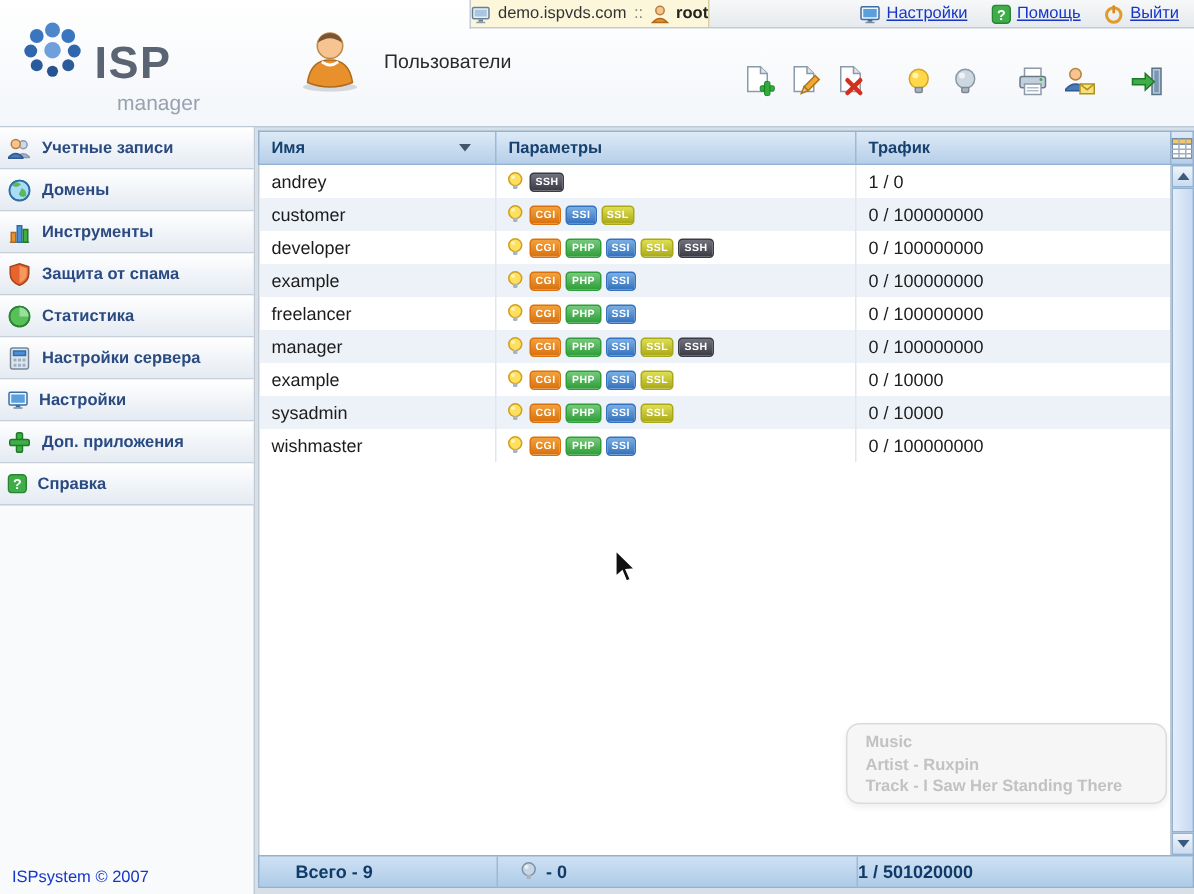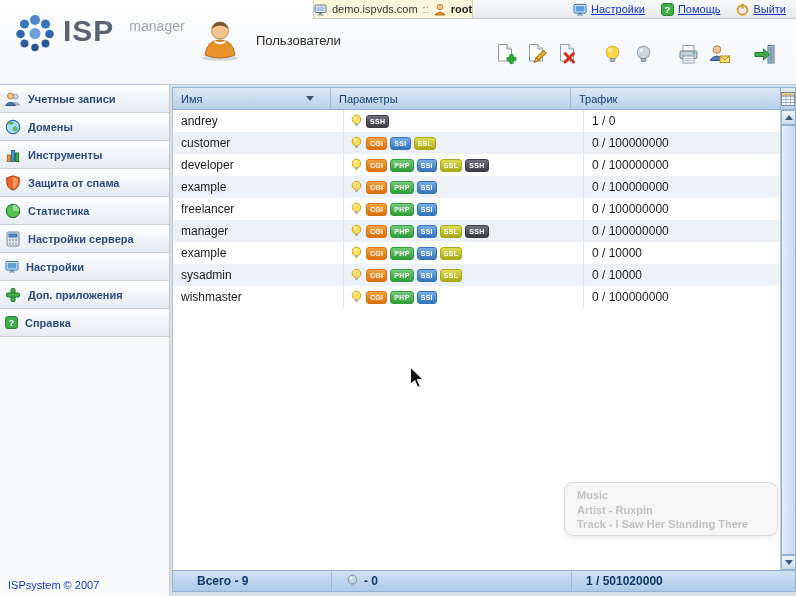--- a/index.html
+++ b/index.html
@@ -3,21 +3,21 @@
 <meta charset="utf-8">
 <style>
 *{box-sizing:border-box;margin:0;padding:0}
 html,body{width:796px;height:596px}
 body{position:relative;background:#d7e0e9;font-family:"Liberation Sans","DejaVu Sans",sans-serif;overflow:hidden}
 .icon{display:inline-flex;align-items:center;justify-content:center;flex:0 0 auto}
 
 
 .top{position:absolute;left:0;top:0;width:796px;height:85px;background:linear-gradient(#ffffff,#f3f6fa);border-bottom:1px solid #bcc8d4}
 .logo{position:absolute;left:12px;top:10px;display:flex;align-items:flex-start;gap:5px;cursor:pointer}
-.logo-text{display:flex;flex-direction:row;line-height:1;margin-top:6px}
+.logo-text{display:flex;flex-direction:column;line-height:1;margin-top:18px}
 .logo-isp{font-size:30px;font-weight:bold;color:#5a6472;letter-spacing:1px}
 .logo-manager{font-size:14px;color:#98a2ae;margin-top:3px;margin-left:15px}
 
 .strip{position:absolute;left:313px;top:0;width:483px;height:19px;display:flex;align-items:stretch;font-size:11px;border-bottom:1px solid #c2cbd4;border-left:1px solid #c2cbd4;background:linear-gradient(#f7f8f9,#e6eaee)}
 .strip-host{display:flex;align-items:center;gap:5px;background:#fcf7da;border-right:1px solid #d8d0a2;padding:0 0}
 .strip-host .host{color:#333}
 .strip-host .sep{color:#888}
 .strip-host .user{font-weight:bold;color:#222}
 .strip-links{display:flex;align-items:center;gap:16px;margin-left:auto;padding-right:10px}
 .strip-link{display:flex;align-items:center;gap:4px;cursor:pointer}
@@ -30,49 +30,49 @@
 .tool{cursor:pointer;width:24px;height:24px;display:flex;align-items:center;justify-content:center}
 .tool.gap{margin-left:14px}
 
 
 .sidebar{position:absolute;left:0;top:85px;width:170px;height:511px;background:#f8fafc;border-right:1px solid #c2cbd4}
 .side-item{height:28px;display:flex;align-items:center;gap:7px;padding:0 5px;background:linear-gradient(#ffffff,#e4ebf2);border-bottom:1px solid #c6cfd8;box-shadow:inset 0 1px 0 #fff;font-size:11px;font-weight:bold;color:#2a4a80;cursor:pointer}
 .side-copy{position:absolute;left:8px;bottom:5px;font-size:11px;color:#1636c8;cursor:pointer}
 
 
 .thead{position:absolute;left:172px;top:87px;width:608px;height:23px;display:flex;background:linear-gradient(#ddeaf7,#b6cfe9);border:1px solid #93b2d2;border-right:none}
-.th{display:flex;align-items:center;padding-left:8px;font-size:11px;font-weight:normal;color:#16406e;border-right:1px solid #9db9d6;cursor:pointer}
+.th{display:flex;align-items:center;padding-left:8px;font-size:11px;font-weight:bold;color:#16406e;border-right:1px solid #9db9d6;cursor:pointer}
 .th2{border-right:none}
 .th0{width:158px}.th1{width:240px}.th2{flex:1}
 .sort-arrow{width:0;height:0;border-left:4px solid transparent;border-right:4px solid transparent;border-top:5px solid #44566a;margin-left:auto;margin-right:16px}
 .corner{position:absolute;left:780px;top:87px;width:16px;height:23px;background:linear-gradient(#ddeaf7,#b6cfe9);border:1px solid #93b2d2;display:flex;align-items:center;justify-content:center;cursor:pointer}
 
 .tbody{position:absolute;left:172px;top:110px;width:608px;height:460px;background:#fff;border-left:1px solid #c2cbd4;overflow:hidden}
 .row{height:22px;display:flex;align-items:stretch;cursor:pointer}
 .row.alt{background:#edf2f8}
 .cell{display:flex;align-items:center;font-size:12px;color:#1c1c1c}
-.c-name{width:171px;padding-left:8px;border-right:1px solid #e0e7ef}
+.c-name{width:158px;padding-left:8px;border-right:1px solid #e0e7ef}
 .c-params{width:240px;padding-left:6px;gap:3px;border-right:1px solid #e0e7ef}
 .c-traffic{flex:1;padding-left:8px}
 .badge{font-size:7px;font-weight:bold;color:#fff;padding:2px 3px;border-radius:3px;border:1px solid;line-height:1;letter-spacing:.3px}
 
 
 .scrollbar{position:absolute;left:780px;top:110px;width:16px;height:460px;background:#e9eff6;border-left:1px solid #c2cbd4}
 .sb-btn{position:absolute;left:0;width:15px;height:15px;background:linear-gradient(#eef4fa,#cbdcef);border:1px solid #93b2d2;display:flex;align-items:center;justify-content:center;cursor:pointer}
 .sb-up{top:0}.sb-down{bottom:0}
 .tri-up{width:0;height:0;border-left:4px solid transparent;border-right:4px solid transparent;border-bottom:5px solid #3c5a7c}
 .tri-down{width:0;height:0;border-left:4px solid transparent;border-right:4px solid transparent;border-top:5px solid #3c5a7c}
 .sb-thumb{position:absolute;left:0;top:15px;width:15px;bottom:15px;background:linear-gradient(90deg,#e4eefa,#c6daf0);border:1px solid #93b2d2;cursor:grab}
 
 
 .tfoot{position:absolute;left:172px;top:570px;width:624px;height:22px;display:flex;background:linear-gradient(#cfe1f3,#adcbe8);border:1px solid #93b2d2;font-size:12px;font-weight:bold;color:#103a68}
 .tf{display:flex;align-items:center}
 .tf0{width:158px;padding-left:24px}
 .tf1{width:240px;padding-left:14px;gap:5px;border-left:1px solid #9db9d6}
-.tf2{flex:1;padding-left:14px;border-left:1px solid #9db9d6}
+.tf2{flex:1;border-left:1px solid #9db9d6}
 
 
 .overlay{position:absolute;left:564px;top:482px;width:214px;height:54px;background:rgba(244,244,244,.85);border:1px solid rgba(212,212,212,.8);border-radius:9px;padding:5px 12px;box-shadow:0 2px 5px rgba(0,0,0,.07);z-index:5}
 .ov-line{font-size:11px;font-weight:bold;color:#c2c2c2;line-height:14.5px;white-space:nowrap}
 
 
 .cursor{position:absolute;left:409px;top:366px;z-index:9;pointer-events:none}
 </style>
 </head>
 <body>

